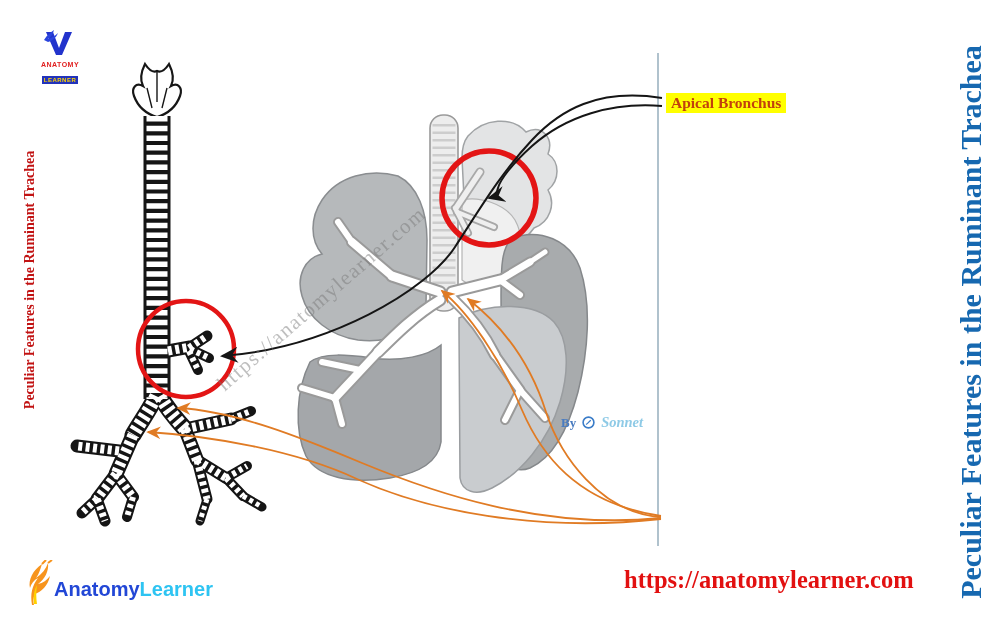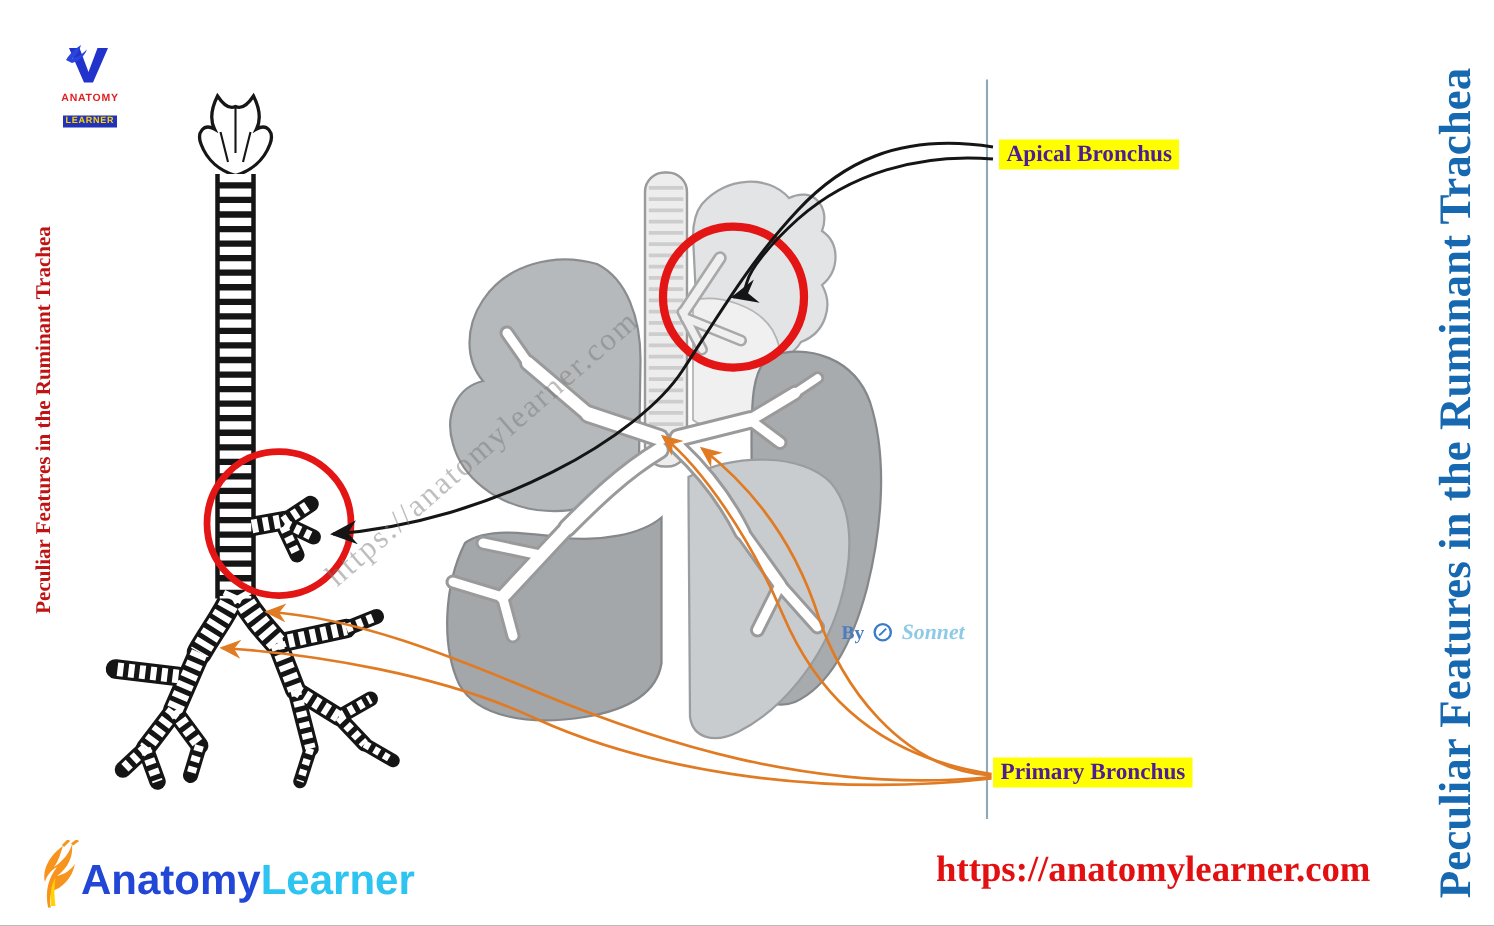--- a/index.html
+++ b/index.html
@@ -28,34 +28,34 @@
     text-align:center;white-space:nowrap;}
 
   
   .watermark{
     position:absolute;left:180px;top:266px;width:330px;z-index:2;
     transform:rotate(-41deg);color:rgba(120,120,120,0.48);font-size:21px;
     letter-spacing:1.5px;white-space:nowrap;}
 
   
   .anno-label{
-    position:absolute;z-index:3;background:#ffff00;color:#4c1d95;
+    position:absolute;z-index:3;background:#ffff00;color:#c2410c;
     font-weight:bold;font-size:15.5px;padding:1px 5px;white-space:nowrap;}
   .label-apical{left:666px;top:93px;}
   .label-primary{left:662px;top:505px;}
 
   
   .credit{position:absolute;left:561px;top:413px;z-index:3;white-space:nowrap;}
   .credit-by{color:#4a7cc0;font-weight:bold;font-size:13px;}
   .credit-icon{display:inline-block;vertical-align:-2px;margin:0 2px;}
   .credit-name{color:#8ecae6;font-style:italic;font-size:14.5px;font-weight:bold;}
 
   
   .logo-bottom{position:absolute;left:20px;top:560px;z-index:3;white-space:nowrap;
-    font-family:"Liberation Sans",sans-serif;font-weight:bold;font-size:28px;}
+    font-family:"Liberation Sans",sans-serif;font-weight:bold;font-size:20px;}
   .logo-bottom svg{vertical-align:-10px;}
   .lb-anatomy{color:#2247d6;}
   .lb-learner{color:#2ec4f2;}
 
   
   .footer-url{position:absolute;left:624px;top:566px;z-index:3;color:#e21010;
     font-weight:bold;font-size:24.5px;white-space:nowrap;}
 </style>
 </head>
 <body>
@@ -261,21 +261,20 @@
       <path d="M6,10 C9,5 13,2 16,0 C15,4 13,7 10,9 C14,8 17,6 20,3 C18,8 14,11 10,12 Z" fill="#2a44dd"></path>
     </svg>
     <div class="lt-anatomy">ANATOMY</div>
     <div class="lt-learner">LEARNER</div>
   </div>
 
   <div class="title-left">Peculiar Features in the Ruminant Trachea</div>
   <div class="title-right">Peculiar Features in the Ruminant Trachea</div>
 
   <div class="anno-label label-apical">Apical Bronchus</div>
-  <div class="anno-label label-primary">Primary Bronchus</div>
 
   <div class="credit">
     <span class="credit-by">By</span>
     <span class="credit-icon">
       <svg width="13" height="13" viewBox="0 0 13 13">
         <circle cx="6.5" cy="6.5" r="5.4" fill="none" stroke="#3a7cc8" stroke-width="1.6"></circle>
         <path d="M4,8.5 C6,7.5 7,5.5 8.8,4.2" stroke="#3a7cc8" stroke-width="1.3" fill="none"></path>
       </svg>
     </span>
     <span class="credit-name">Sonnet</span>

